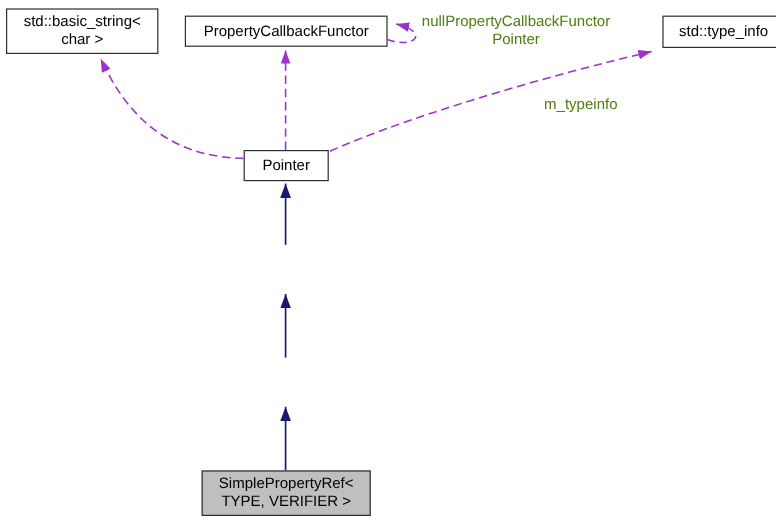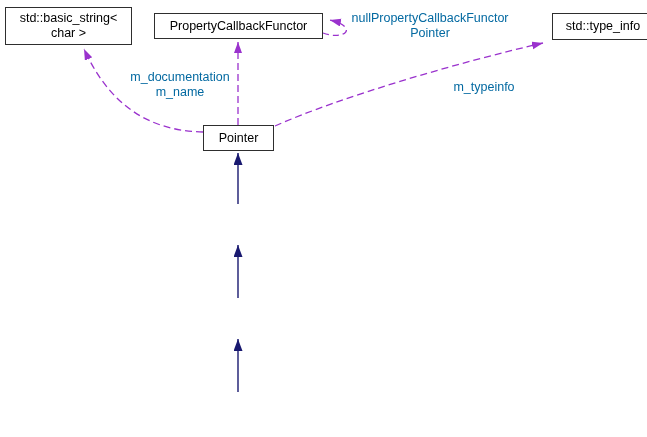--- a/index.html
+++ b/index.html
@@ -41,21 +41,21 @@
     background: #bfbfbf;
     cursor: default;
   }
   .edge-label {
     position: absolute;
     transform: translateX(-50%);
     text-align: center;
     white-space: pre-line;
     font-size: 12.5px;
     line-height: 15px;
-    color: #0369a1;
+    color: #4d7c0f;
   }
   
   #n-basic-string  { left: 5px;   top: 7px;   width: 127px; height: 38px; }
   #n-callback      { left: 154px; top: 13px;  width: 169px; height: 26px; }
   #n-typeinfo      { left: 552px; top: 13px;  width: 102px; height: 27px; }
   #n-property      { left: 203px; top: 125px; width: 71px;  height: 26px; }
   #n-withvalue     { left: 169px; top: 204px; width: 139px; height: 39px; }
   #n-withverifier  { left: 161px; top: 298px; width: 155px; height: 39px; }
   #n-simpleref     { left: 168px; top: 392px; width: 141px; height: 38px; }
   
@@ -93,23 +93,23 @@
 char &gt;</div>
 
   <div class="node" id="n-callback">PropertyCallbackFunctor</div>
 
   <div class="node" id="n-typeinfo">std::type_info</div>
 
   <div class="node" id="n-property">Pointer</div>
 
 
 
+  <div class="node current" id="n-simpleref">SimplePropertyRef&lt;
+TYPE, VERIFIER &gt;</div>
 
-  <div class="edge-label" id="l-doc">m_documentation
-m_name</div>
 
 
   <div class="edge-label" id="l-null">nullPropertyCallbackFunctor
 Pointer</div>
 
   <div class="edge-label" id="l-typeinfo">m_typeinfo</div>
 
 </div>
 
 </body></html>

